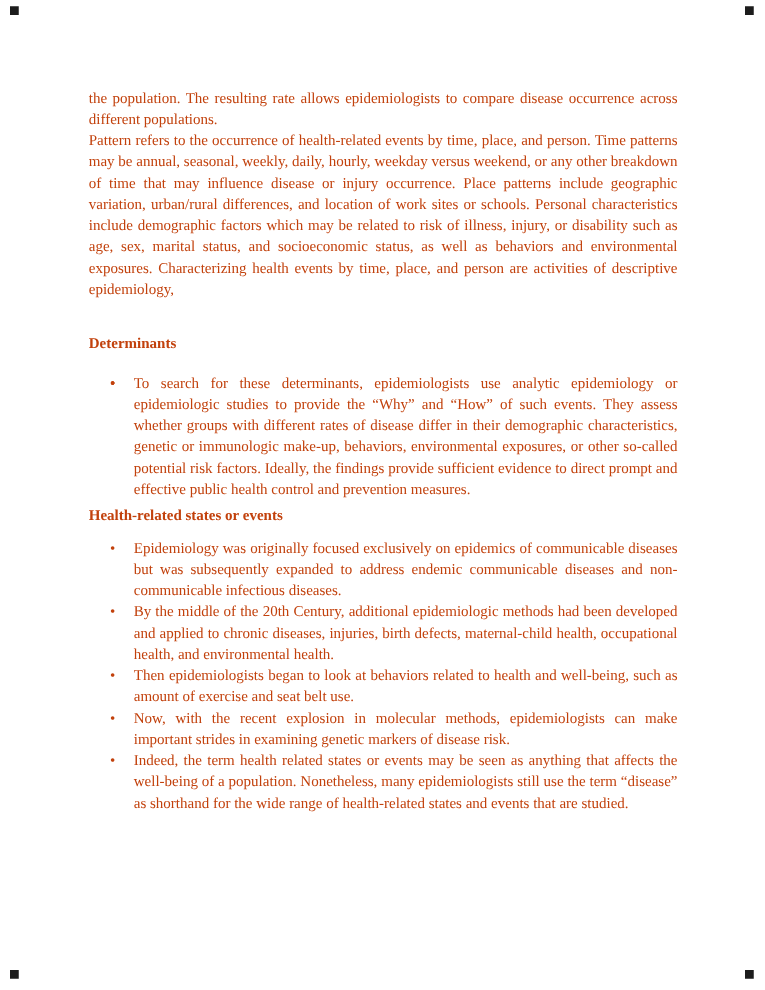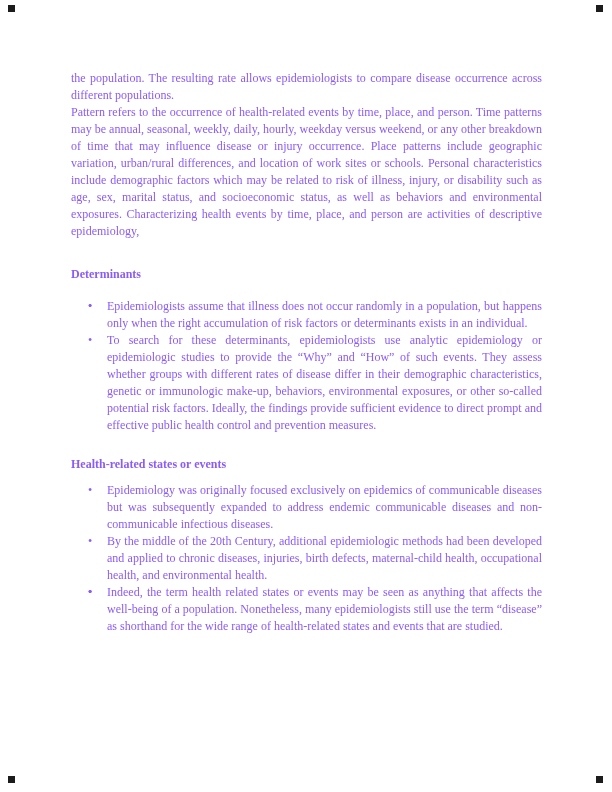--- a/index.html
+++ b/index.html
@@ -8,33 +8,33 @@
 
   .page {
     position: relative;
     width: 612px;
     height: 792px;
     background: #ffffff;
     overflow: hidden;
     font-family: "Liberation Serif", "DejaVu Serif", serif;
     font-size: 12px;
     line-height: 17px;
-    color: #8b5cf6;
+    color: #c2410c;
     padding: 70px 70px 0 71px;
   }
 
   .para { text-align: justify; }
 
   .heading {
     font-size: 12px;
     font-weight: bold;
     text-align: left;
   }
   .h-determinants { margin-top: 26px; margin-bottom: 15px; }
-  .h-health { margin-top: 22px; margin-bottom: 9px; }
+  .h-health { margin-top: 4px; margin-bottom: 9px; }
 
   ul.bullets { list-style: none; }
   li.bullet {
     position: relative;
     padding-left: 36px;
     text-align: justify;
   }
   li.bullet .marker {
     position: absolute;
     left: 17px;
@@ -69,40 +69,40 @@
 
   <p class="para"><b>Pattern</b><span> refers to the occurrence of health-related events by time, place, and person. Time patterns may be annual, seasonal, weekly, daily, hourly, weekday versus weekend, or any other breakdown of time that may influence disease or injury occurrence. Place patterns include geographic variation, urban/rural differences, and location of work sites or schools. Personal characteristics include demographic factors which may be related to risk of illness, injury, or disability such as age, sex, marital status, and socioeconomic status, as well as behaviors and environmental exposures. Characterizing health events by time, place, and person are activities of </span><b>descriptive epidemiology</b><span>,</span></p>
 
   <h2 class="heading h-determinants">Determinants</h2>
 
   <ul class="bullets">
     <li class="bullet">
       <span class="marker">•</span>
     </li>
     <li class="bullet">
-      <span class="marker">•</span><span>Epidemiologists assume that illness does not occur randomly in a population, but happens only when the right accumulation of risk factors or determinants exists in an individual.</span>
+      <span class="marker">•</span>
     </li>
     <li class="bullet">
       <span class="marker">•</span><span>To search for these determinants, epidemiologists use analytic epidemiology or epidemiologic studies to provide the “Why” and “How” of such events. They assess whether groups with different rates of disease differ in their demographic characteristics, genetic or immunologic make-up, behaviors, environmental exposures, or other so-called potential risk factors. Ideally, the findings provide sufficient evidence to direct prompt and effective public health control and prevention measures.</span>
     </li>
   </ul>
 
   <h2 class="heading h-health">Health-related states or events</h2>
 
   <ul class="bullets">
     <li class="bullet">
       <span class="marker">•</span><span>Epidemiology was originally focused exclusively on epidemics of communicable diseases but was subsequently expanded to address endemic communicable diseases and non-communicable infectious diseases.</span>
     </li>
     <li class="bullet">
       <span class="marker">•</span><span>By the middle of the 20th Century, additional epidemiologic methods had been developed and applied to chronic diseases, injuries, birth defects, maternal-child health, occupational health, and environmental health.</span>
     </li>
     <li class="bullet">
-      <span class="marker">•</span>
+      <span class="marker">•</span><span>Then epidemiologists began to look at behaviors related to health and well-being, such as amount of exercise and seat belt use.</span>
     </li>
     <li class="bullet">
-      <span class="marker">•</span>
+      <span class="marker">•</span><span>Now, with the recent explosion in molecular methods, epidemiologists can make important strides in examining genetic markers of disease risk.</span>
     </li>
     <li class="bullet">
       <span class="marker">•</span><span>Indeed, the term health related states or events may be seen as anything that affects the well-being of a population. Nonetheless, many epidemiologists still use the term “disease” as shorthand for the wide range of health-related states and events that are studied.</span>
     </li>
   </ul>
 
 </div>
 
 </body></html>

